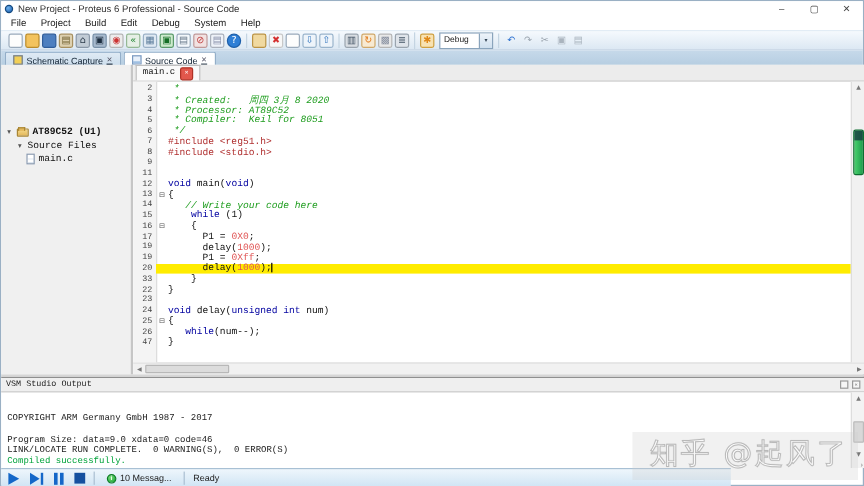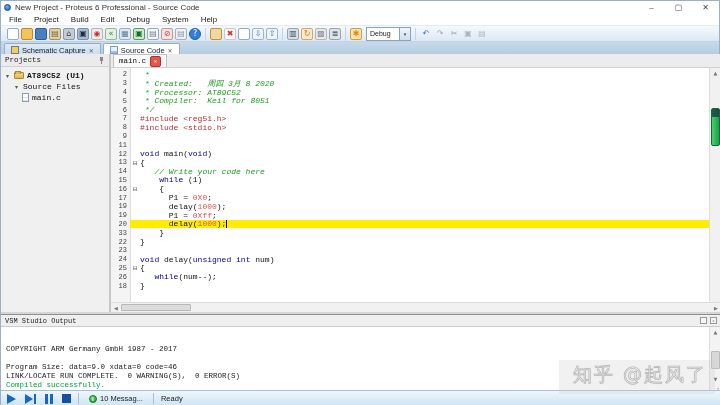--- a/index.html
+++ b/index.html
@@ -35,21 +35,21 @@
   .tabicon.source{background:#e8f0fa;border:1px solid #7a9ac0;box-shadow:inset 0 -2px 0 #9fc0e2;}
   .tabclose{font-size:6px;color:#556;}
 
   
   .workarea{position:absolute;top:53px;left:0;width:720px;height:258px;display:flex;}
   .projects{width:110px;background:#f0f0f0;border-right:2px solid #c6c6c6;box-sizing:border-box;display:flex;flex-direction:column;}
   .projects-header{height:12px;background:#ebebeb;border-bottom:1px solid #d2d2d2;display:flex;align-items:center;justify-content:space-between;padding:0 4px;font:7.5px "Liberation Mono",monospace;color:#222;}
   .pin{width:7px;height:7px;position:relative;}
   .pin::before{content:"";position:absolute;top:0;left:2px;width:3px;height:4px;background:#8a8a8a;}
   .pin::after{content:"";position:absolute;top:4px;left:3px;width:1px;height:3px;background:#8a8a8a;}
-  .tree{padding-top:3px;}
+  .tree{padding-top:3px;margin-top:48px;}
   .treerow{display:flex;align-items:center;gap:3px;height:11px;font:8px "Liberation Mono",monospace;color:#111;white-space:nowrap;}
   .treerow .b{font-weight:bold;}
   .texp{font-size:6px;color:#555;width:7px;text-align:center;font-family:"DejaVu Sans",sans-serif;}
   .ticon{flex:none;box-sizing:border-box;}
   .ticon.folder{width:10px;height:7px;background:linear-gradient(#f4d98a,#e3b75a);border:1px solid #a98634;border-radius:1px;position:relative;}
   .ticon.folder::before{content:"";position:absolute;top:-2px;left:0;width:4px;height:2px;background:#e3b75a;border:1px solid #a98634;border-bottom:none;}
   .ticon.file{width:7px;height:9px;background:#fff;border:1px solid #8a9ab0;box-shadow:inset 0 -1px 0 #dde6f0, inset 0 -3px 0 #fff, inset 0 -4px 0 #dde6f0;}
 
   
   .editor{flex:1;display:flex;flex-direction:column;background:#fff;min-width:0;}
@@ -88,34 +88,34 @@
   .whdr-btn{width:7px;height:7px;border:1px solid #999;background:#f6f6f6;font-size:4px;color:#666;display:flex;align-items:center;justify-content:center;box-sizing:border-box;}
   .outbody{position:relative;height:63px;}
   .outlines{padding:18px 0 0 5px;font:7.5px "Liberation Mono",monospace;line-height:9px;color:#222;white-space:pre;}
   .outline.success{color:#00a33a;}
   .outvscroll{position:absolute;right:0;top:0;width:11px;height:63px;background:#f3f3f3;border-left:1px solid #ddd;}
   .outvthumb{position:absolute;left:1px;right:1px;top:24px;height:18px;background:#d8d8d8;border:1px solid #bbb;border-radius:1px;box-sizing:border-box;}
   .outvscroll .sarrow.bottom{position:absolute;bottom:6px;left:0;right:0;}
   .corner{position:absolute;right:2px;bottom:-1px;font-size:6px;color:#777;}
 
   
-  .statusbar{position:absolute;top:389px;left:0;width:720px;height:16px;background:linear-gradient(#eef6fc,#cfe4f4);border-top:1px solid #a8c0d4;box-sizing:border-box;display:flex;align-items:center;padding-left:6px;gap:7px;font-size:7.5px;color:#222;}
+  .statusbar{position:absolute;top:389px;left:0;width:608px;height:16px;background:linear-gradient(#eef6fc,#cfe4f4);border-top:1px solid #a8c0d4;box-sizing:border-box;display:flex;align-items:center;padding-left:6px;gap:7px;font-size:7.5px;color:#222;}
   .simbtns{display:flex;align-items:center;gap:9px;}
   .simbtn{display:flex;align-items:center;justify-content:center;height:12px;}
   .shape-play{width:0;height:0;border-left:9px solid #1467c8;border-top:5px solid transparent;border-bottom:5px solid transparent;}
   .shape-step{width:0;height:0;border-left:8px solid #1467c8;border-top:5px solid transparent;border-bottom:5px solid transparent;}
   .stepbar{width:2px;height:10px;background:#1467c8;margin-left:1px;}
   .shape-pause{width:8px;height:10px;border-left:3px solid #1467c8;border-right:3px solid #1467c8;box-sizing:border-box;}
   .shape-stop{width:9px;height:9px;background:#15509f;}
   .sep{width:1px;height:11px;background:#aabfd2;}
   .msgbtn{display:flex;align-items:center;gap:3px;padding:0 3px;}
   .msgicon{width:8px;height:8px;border-radius:50%;background:radial-gradient(circle at 35% 30%,#7ee07e,#0f9c2e);border:1px solid #0a7a22;color:#fff;font-size:5px;font-weight:bold;display:flex;align-items:center;justify-content:center;box-sizing:border-box;}
 
   
-  .watermark{position:absolute;right:4px;top:359px;z-index:50;font-size:19px;letter-spacing:2px;padding:2px 8px 6px 14px;font-family:"DejaVu Sans",sans-serif;color:rgba(255,255,255,0.9);-webkit-text-stroke:0.8px #b9b9b9;text-shadow:0 0 1px #c0c0c0;background:rgba(205,205,205,0.28);}
+  .watermark{position:absolute;right:4px;top:359px;z-index:50;font-size:24px;letter-spacing:2px;padding:2px 8px 6px 14px;font-family:"DejaVu Sans",sans-serif;color:rgba(255,255,255,0.9);-webkit-text-stroke:0.8px #b9b9b9;text-shadow:0 0 1px #c0c0c0;background:rgba(205,205,205,0.28);}
 </style>
 </head>
 <body>
 
 <div id="app">
 
   <div class="titlebar">
     <span class="appicon"></span>
     <span class="apptitle">New Project - Proteus 6 Professional - Source Code</span>
     <span class="wincontrols" id="wincontrols">
@@ -189,24 +189,20 @@
       </div>
       <div class="tab active">
         <span class="tabicon source"></span>
         <span class="tablabel">Source Code</span>
         <span class="tabclose">✕</span>
       </div>
     </div>
 
   <div class="workarea">
     <div class="projects">
-      <div class="projects-header">
-        <span>Projects</span>
-        <span class="pin"></span>
-      </div>
       <div class="tree" id="tree">
           <div class="treerow" style="padding-left: 3px;">
             <span class="texp">▾</span>
             <span class="ticon folder"></span>
             <span class="tlabel b">AT89C52 (U1)</span>
           </div>
           <div class="treerow" style="padding-left: 12px;">
             <span class="texp">▾</span>
             <span class="tlabel">Source Files</span>
           </div>
@@ -392,21 +388,21 @@
                 </span>
               </div>
               <div class="row">
                 <span class="ln">26</span>
                 <span class="linebody">
                   <span class="fold"></span>
                   <span class="txt"><span class="sg-pln">   </span><span class="sg-kw">while</span><span class="sg-pln">(num--);</span></span>
                 </span>
               </div>
               <div class="row">
-                <span class="ln">18</span>
+                <span class="ln">47</span>
                 <span class="linebody">
                   <span class="fold"></span>
                   <span class="txt"><span class="sg-pln">}</span></span>
                 </span>
               </div>
             </div>
         </div>
         <div class="vscroll">
           <div class="sarrow">▲</div>
           <div class="vthumb-green"></div>

